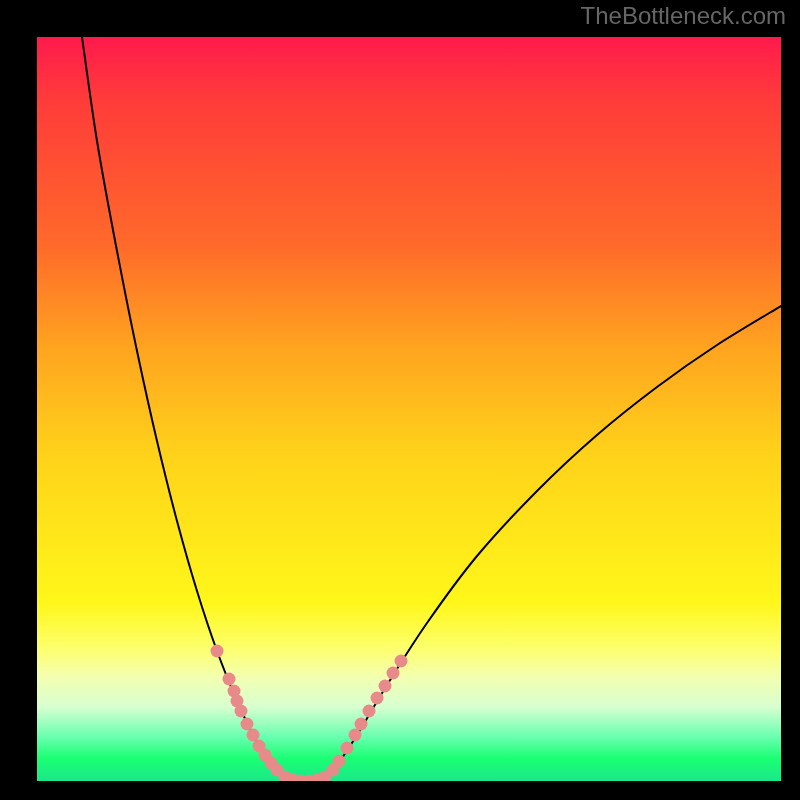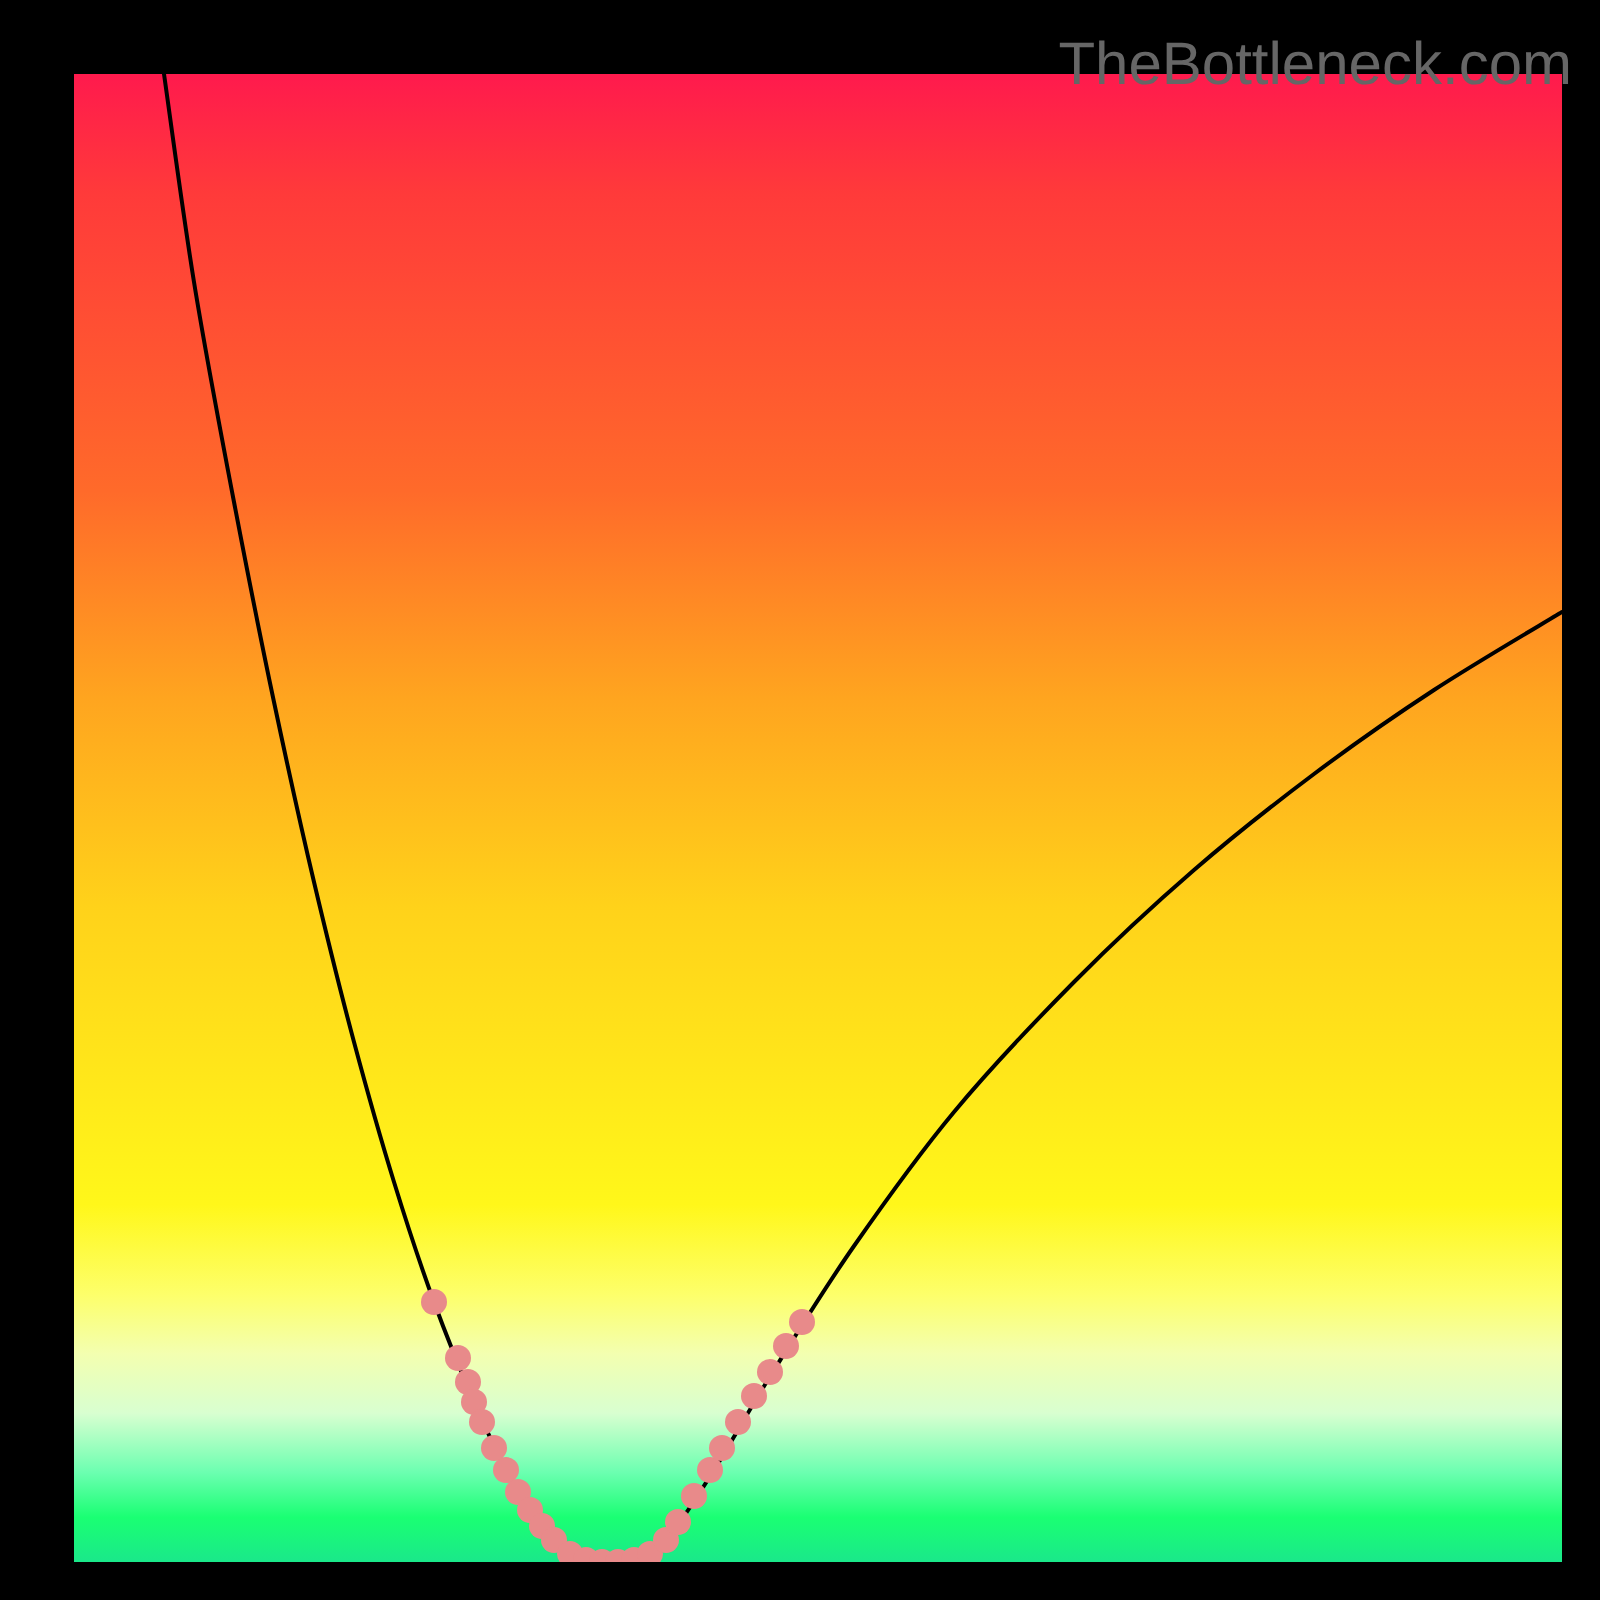--- a/index.html
+++ b/index.html
@@ -14,24 +14,24 @@
   .frame {
     position: absolute;
     left: 0;
     top: 0;
     width: 800px;
     height: 800px;
     background: #000;
   }
   .watermark {
     position: absolute;
-    top: 16px;
+    top: 2px;
     right: 14px;
     color: #666;
-    font-size: 30px;
+    font-size: 24px;
     font-weight: 500;
     z-index: 50;
   }
   .plot {
     position: absolute;
     left: 37px;
     top: 37px;
     width: 744px;
     height: 744px;
     background: linear-gradient(to bottom,

